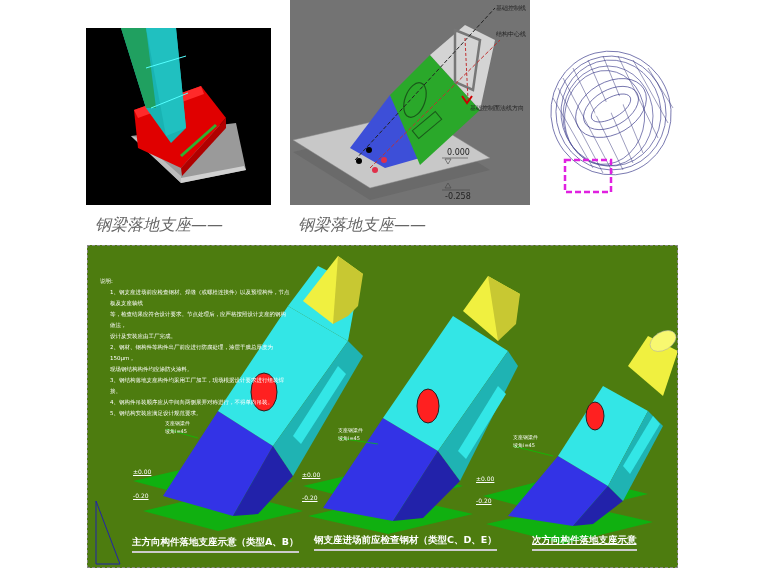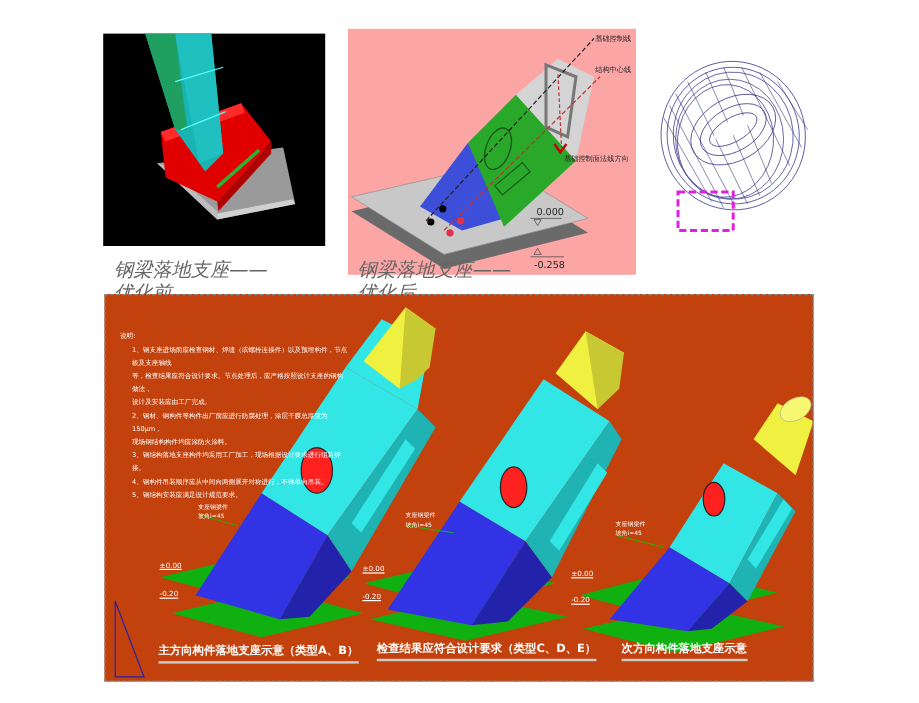--- a/index.html
+++ b/index.html
@@ -1,25 +1,25 @@
 <!DOCTYPE html>
 <html><head>
 <meta charset="utf-8">
 <style>
   html, body { margin:0; padding:0; background:#ffffff; }
   body { width:766px; height:586px; position:relative; overflow:hidden; font-family:"DejaVu Sans", sans-serif; }
   .abs { position:absolute; }
   .panel { position:absolute; }
   #p-before { left:86px; top:28px; width:185px; height:177px; background:#000; overflow:hidden; }
-  #p-after { left:290px; top:24px; width:240px; height:205px; background:#fca5a5; }
+  #p-after { left:290px; top:0; width:240px; height:205px; background:#737373; }
   #p-torus { left:533px; top:38px; width:155px; height:160px; background:#fff; }
   .caption { position:absolute; color:#666; font-size:16px; line-height:19px; font-family:"DejaVu Sans", sans-serif;font-style:italic; }
   #cap-before { left:95px; top:215px; width:160px; }
   #cap-after { left:298px; top:215px; width:160px; }
-  #p-main { left:87px; top:245px; width:591px; height:323px; background:#c2410c; border:1px dashed #888; box-sizing:border-box; overflow:hidden; }
+  #p-main { left:87px; top:245px; width:591px; height:323px; background:#4d7c0f; border:1px dashed #888; box-sizing:border-box; overflow:hidden; }
   .notes { position:absolute; left:12px; top:30px; color:#fff; font-size:5.5px; line-height:11px; font-family:"DejaVu Sans", sans-serif; width:190px; }
   .notes .indent { padding-left:10px; }
   .ann { position:absolute; color:#fff; font-size:5px; line-height:8px; }
   .lvl { position:absolute; color:#fff; font-size:6px; line-height:7px; text-decoration:underline; }
   .title-cap { position:absolute; color:#fff; font-size:9.5px; font-weight:bold; border-bottom:2px solid #ccc; padding-bottom:2px; white-space:nowrap; }
   .lbl-sm { position:absolute; color:#222; font-size:6px; white-space:nowrap; }
   .lbl-num { position:absolute; color:#222; font-size:8px; }
 </style>
 </head>
 <body>
@@ -38,21 +38,20 @@
 
     <polygon points="35,0 90,0 100,100 85,115 60,80" fill="#19b3b3"></polygon>
     <polygon points="35,0 60,0 70,80 60,80" fill="#20a060"></polygon>
     <polygon points="60,0 90,0 100,100 80,108" fill="#20c0c0"></polygon>
     <line x1="60" y1="40" x2="100" y2="28" stroke="#5ff" stroke-width="1"></line>
     <line x1="65" y1="80" x2="102" y2="65" stroke="#5ff" stroke-width="1"></line>
   </svg>
 </div>
 <div id="cap-before" class="caption">
   <div>钢梁落地支座——</div>
-  <div>优化前</div>
 </div>
 
 <div id="p-after" class="panel">
   <svg width="240" height="205" viewBox="0 0 240 205">
 
     <polygon points="3,152 125,123 200,170 80,200" fill="#6a6a6a"></polygon>
     <polygon points="3,140 125,112 200,158 80,188" fill="#c8c8c8" stroke="#888" stroke-width="0.5"></polygon>
 
     <polygon points="60,148 100,95 130,158 95,168" fill="#3d4fd8"></polygon>
 
@@ -78,21 +77,20 @@
     <polygon points="155,188 161,188 158,183" fill="none" stroke="#444" stroke-width="0.6"></polygon>
   </svg>
   <span class="lbl-sm" style="left:206px;top:4px;">基础控制线</span>
   <span class="lbl-sm" style="left:206px;top:30px;">结构中心线</span>
   <span class="lbl-sm" style="left:180px;top:104px;">基础控制面法线方向</span>
   <span class="lbl-num" style="left:157px;top:148px;">0.000</span>
   <span class="lbl-num" style="left:155px;top:192px;">-0.258</span>
 </div>
 <div id="cap-after" class="caption">
   <div>钢梁落地支座——</div>
-  <div>优化后</div>
 </div>
 
 <div id="p-torus" class="panel">
   <svg width="155" height="160" viewBox="0 0 155 160">
     <g fill="none" stroke="#3c3c8c" stroke-width="0.7" opacity="0.9">
       <ellipse cx="78" cy="75" rx="60" ry="62" transform="rotate(-15 78 75)"></ellipse>
       <ellipse cx="78" cy="75" rx="55" ry="57" transform="rotate(-10 78 75)"></ellipse>
       <ellipse cx="78" cy="75" rx="50" ry="53" transform="rotate(-5 78 75)"></ellipse>
       <ellipse cx="75" cy="78" rx="45" ry="50" transform="rotate(0 78 75)"></ellipse>
       <ellipse cx="72" cy="80" rx="40" ry="47" transform="rotate(5 78 75)"></ellipse>
@@ -185,22 +183,22 @@
   <span class="lvl" style="left:45px;top:222px;">±0.00</span>
   <span class="lvl" style="left:45px;top:246px;">-0.20</span>
   <span class="title-cap" style="left:44px;top:290px;">主方向构件落地支座示意（类型A、B）</span>
 
   <div class="ann" style="left:250px;top:180px;">
     <div>支座钢梁件</div>
     <div>坡角i=45</div>
   </div>
   <span class="lvl" style="left:214px;top:225px;">±0.00</span>
   <span class="lvl" style="left:214px;top:248px;">-0.20</span>
-  <span class="title-cap" style="left:226px;top:288px;">检查结果应符合设计要求（类型C、D、E）</span>
+  <span class="title-cap" style="left:226px;top:288px;">钢支座进场前应检查钢材（类型C、D、E）</span>
 
   <div class="ann" style="left:425px;top:187px;">
     <div>支座钢梁件</div>
     <div>坡角i=45</div>
   </div>
   <span class="lvl" style="left:388px;top:229px;">±0.00</span>
   <span class="lvl" style="left:388px;top:251px;">-0.20</span>
-  <span class="title-cap" style="left:430px;top:288px;">次方向构件落地支座示意</span>
+  <span class="title-cap" style="left:444px;top:288px;text-decoration:underline;">次方向构件落地支座示意</span>
 </div>
 
 </body></html>

